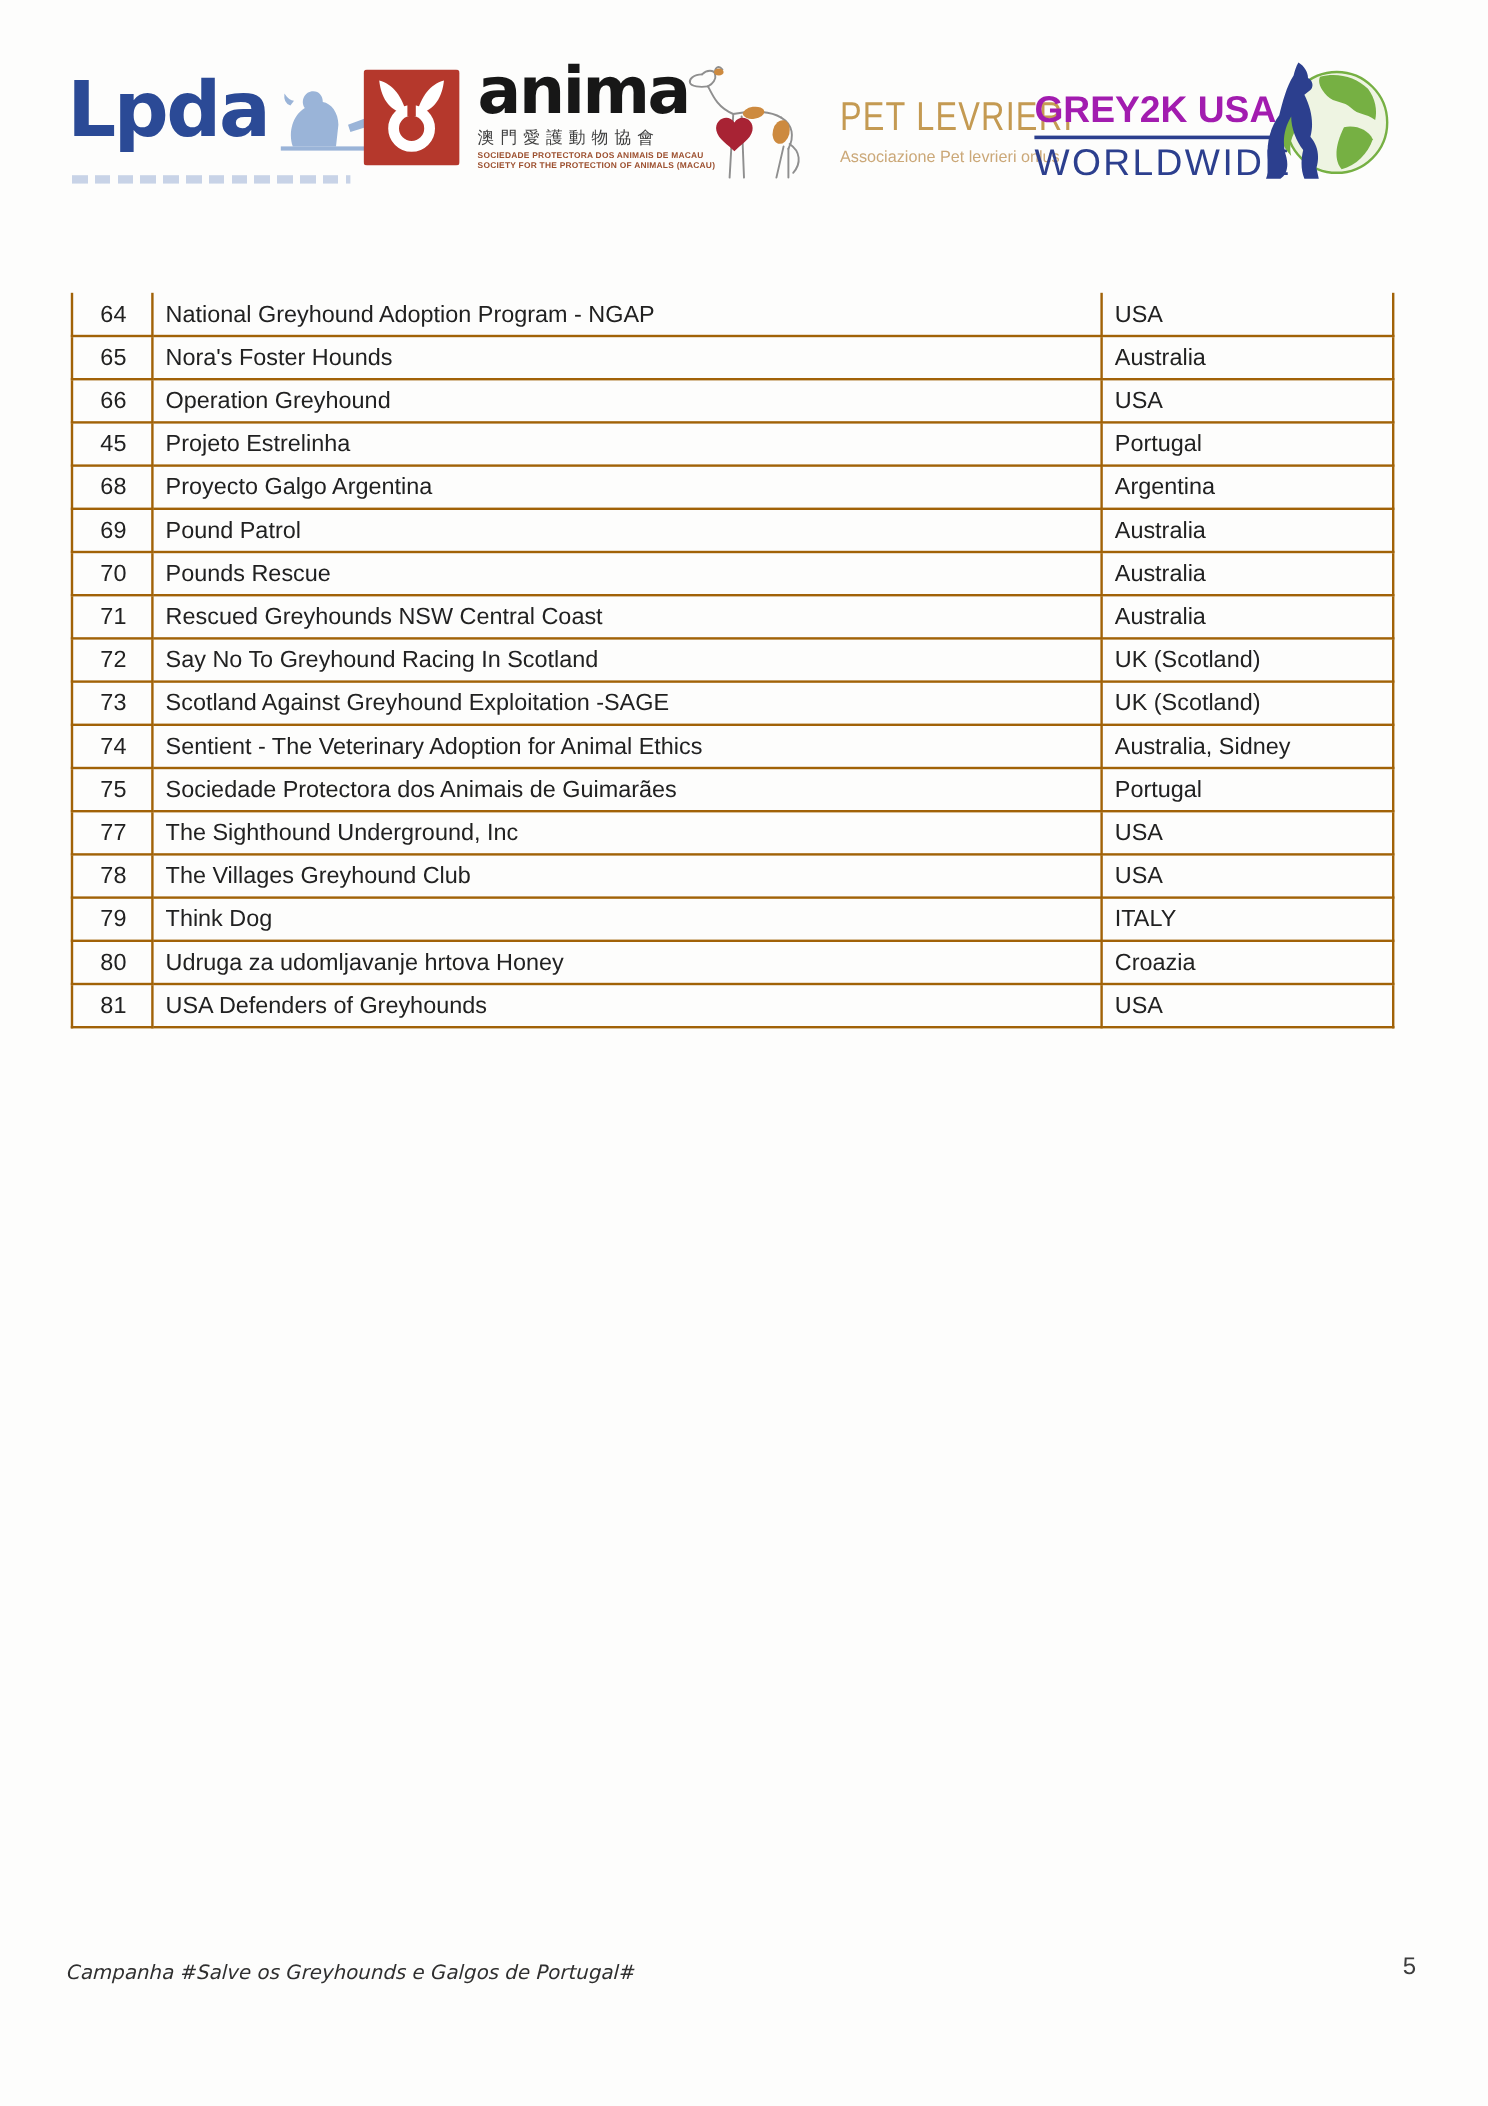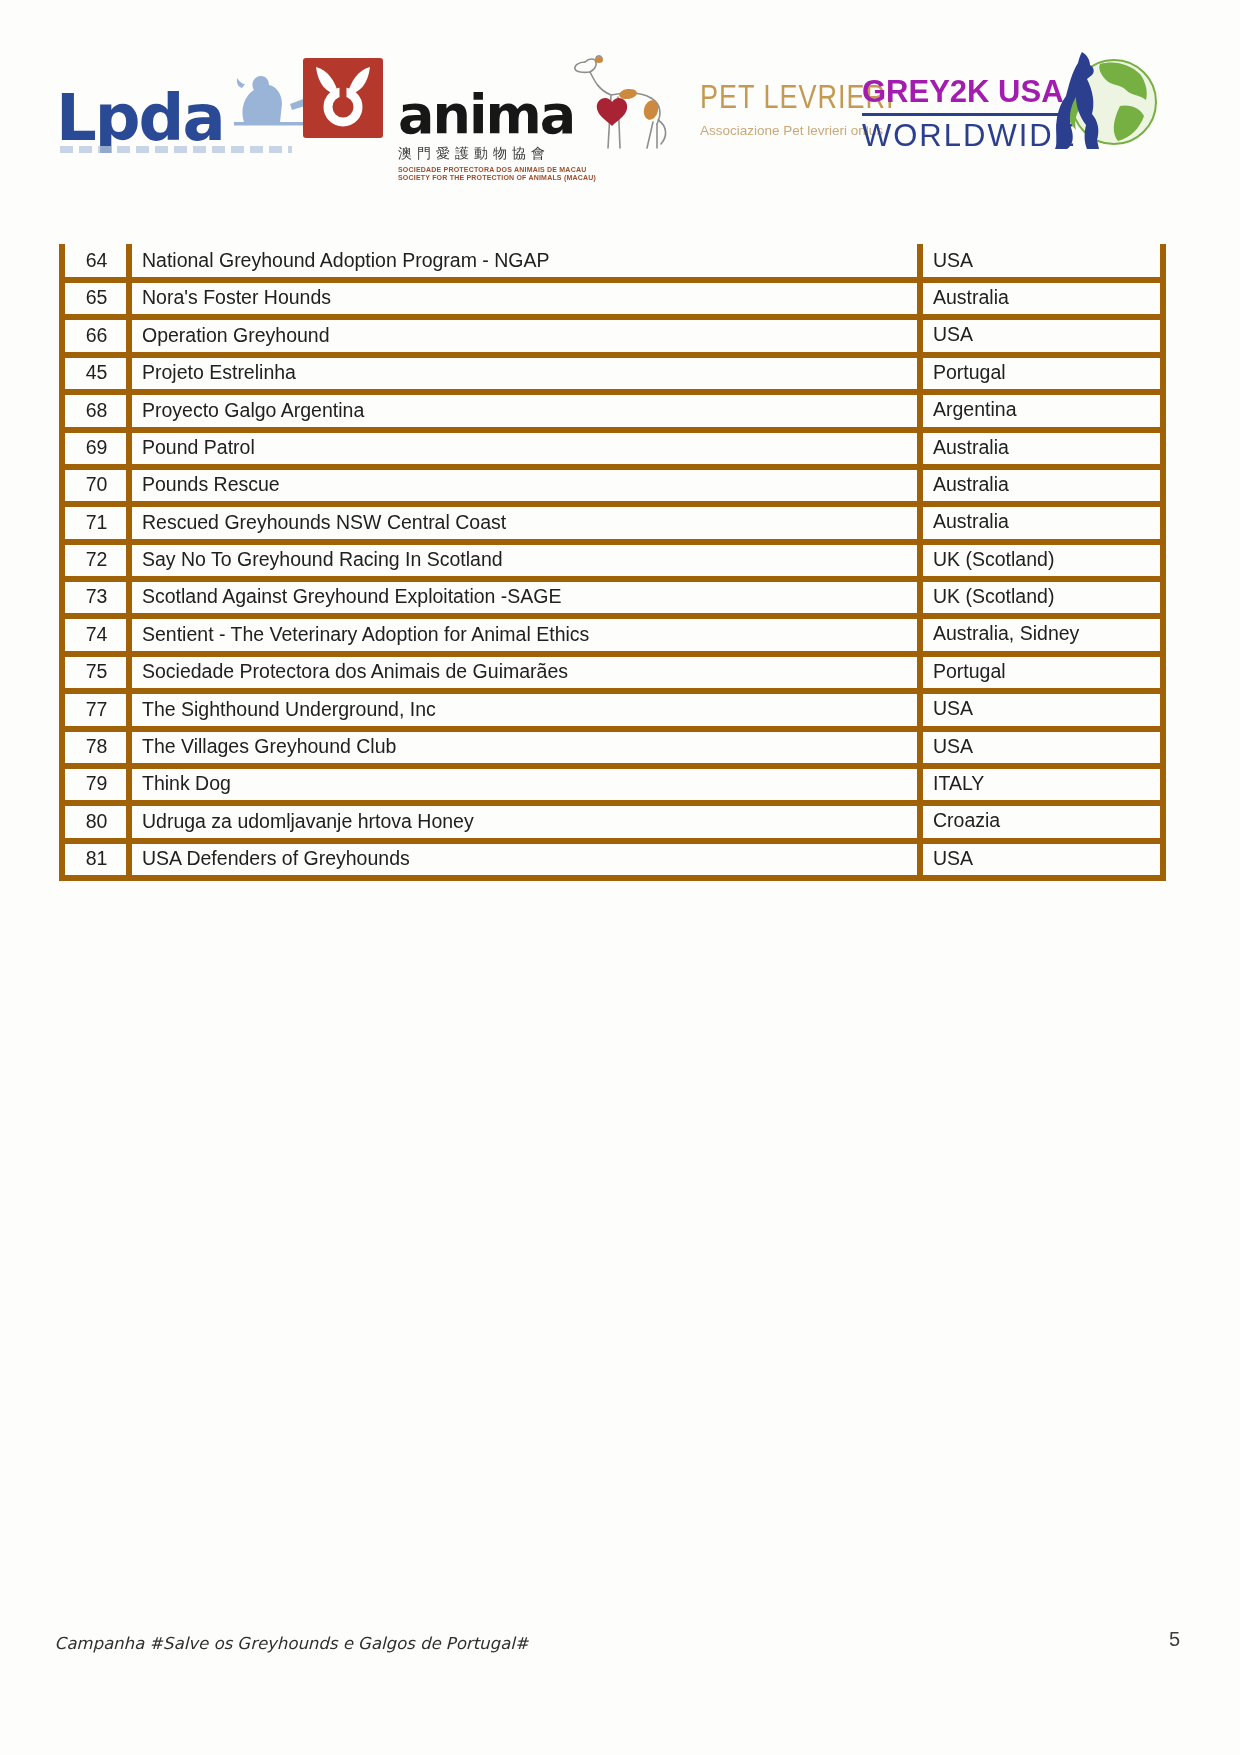--- a/index.html
+++ b/index.html
@@ -8,34 +8,34 @@
     width:1240px;height:1755px;
     background:#fdfdfc;
     font-family:"Liberation Sans", sans-serif;
     color:#1e1e1e;
     overflow:hidden;
   }
 
   
   .header{position:absolute;left:0;top:0;width:1240px;height:180px;}
 
-  .lpda{position:absolute;left:56px;top:60px;display:flex;align-items:flex-end;}
+  .lpda{position:absolute;left:56px;top:60px;display:flex;align-items:flex-start;}
   .lpda-word{
     font-size:64px;font-weight:bold;letter-spacing:-2px;line-height:1;
     color:#2b4a96;font-family:"DejaVu Sans", sans-serif;
   }
   .lpda-art{margin-left:6px;margin-top:-2px;}
   .lpda-tagline{
     position:absolute;left:4px;top:86px;width:232px;height:7px;
     background:repeating-linear-gradient(90deg,#b7c6e0 0 13px,transparent 13px 19px);
     opacity:.75;filter:blur(.4px);
   }
 
   .anima-square{position:absolute;left:303px;top:58px;}
-  .anima-text{position:absolute;left:398px;top:50px;width:182px;margin-top:39px;}
+  .anima-text{position:absolute;left:398px;top:50px;width:182px;}
   .anima-word{
     font-size:54px;font-weight:bold;letter-spacing:-2px;line-height:.95;color:#171717;
     font-family:"DejaVu Sans", sans-serif;
   }
   .anima-cn{font-size:14px;letter-spacing:5px;color:#404040;margin-top:5px;white-space:nowrap;}
   .anima-sub{font-size:7px;font-weight:bold;color:#9c4f2e;margin-top:3px;letter-spacing:.2px;white-space:nowrap;}
   .anima-sub2{font-size:7px;font-weight:bold;color:#9c4f2e;margin-top:1px;letter-spacing:.2px;white-space:nowrap;}
 
   .hound-art{position:absolute;left:565px;top:52px;}
 
@@ -54,21 +54,21 @@
   .grey2k-l2{font-size:31px;font-weight:400;color:#2c3f8e;letter-spacing:2px;margin-top:2px;white-space:nowrap;}
   .grey2k-art{position:absolute;left:1042px;top:48px;}
 
   
   table.orgs{
     position:absolute;left:59px;top:244px;
     width:1101px;border-collapse:collapse;table-layout:fixed;
     font-size:19.5px;color:#212121;
   }
   table.orgs td{
-    border:6px solid #a16207;
+    border:2px solid #a16207;
     vertical-align:bottom;
     padding:2px 8px 5px 10px;
     box-shadow:0 1px 0 rgba(60,60,60,.18);
     overflow:hidden;white-space:nowrap;
   }
   table.orgs tr{height:36px;}
   table.orgs tr.tall{height:58px;}
   table.orgs tr:first-child td{border-top:none;}
   td.c-num{text-align:center;padding-left:2px;padding-right:2px;}
   td.c-country{white-space:pre-line;line-height:1.25;}

